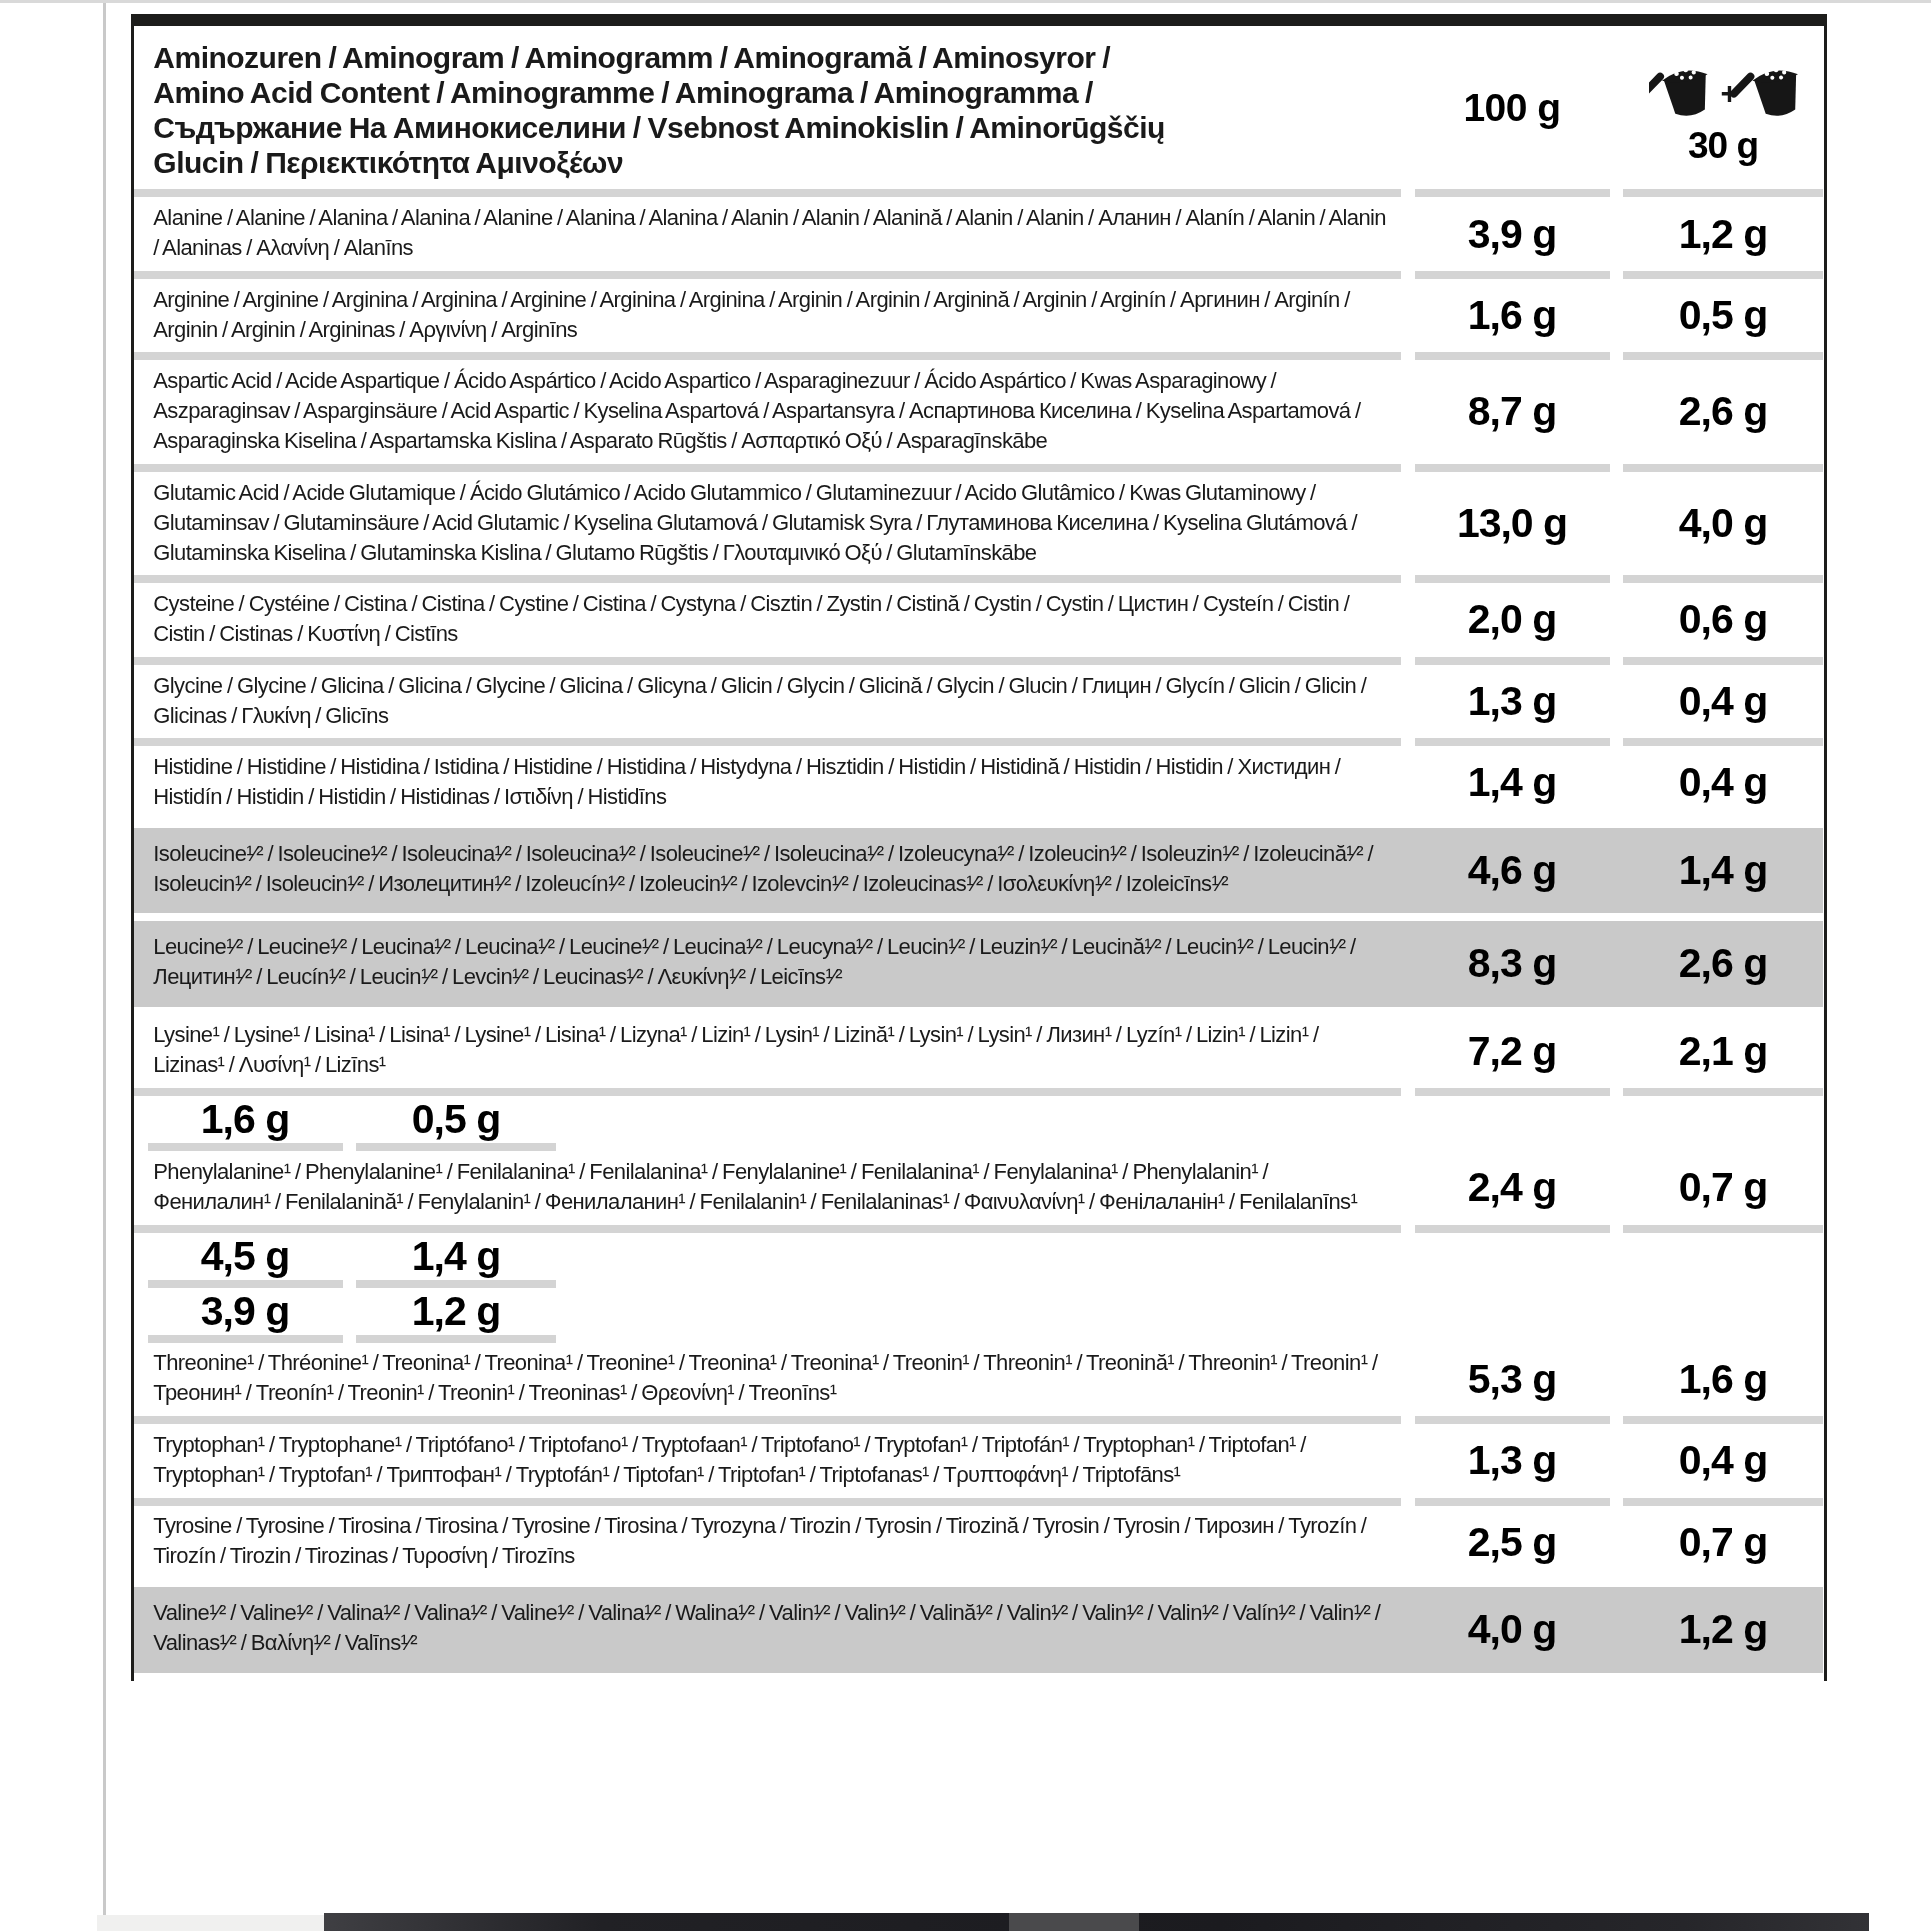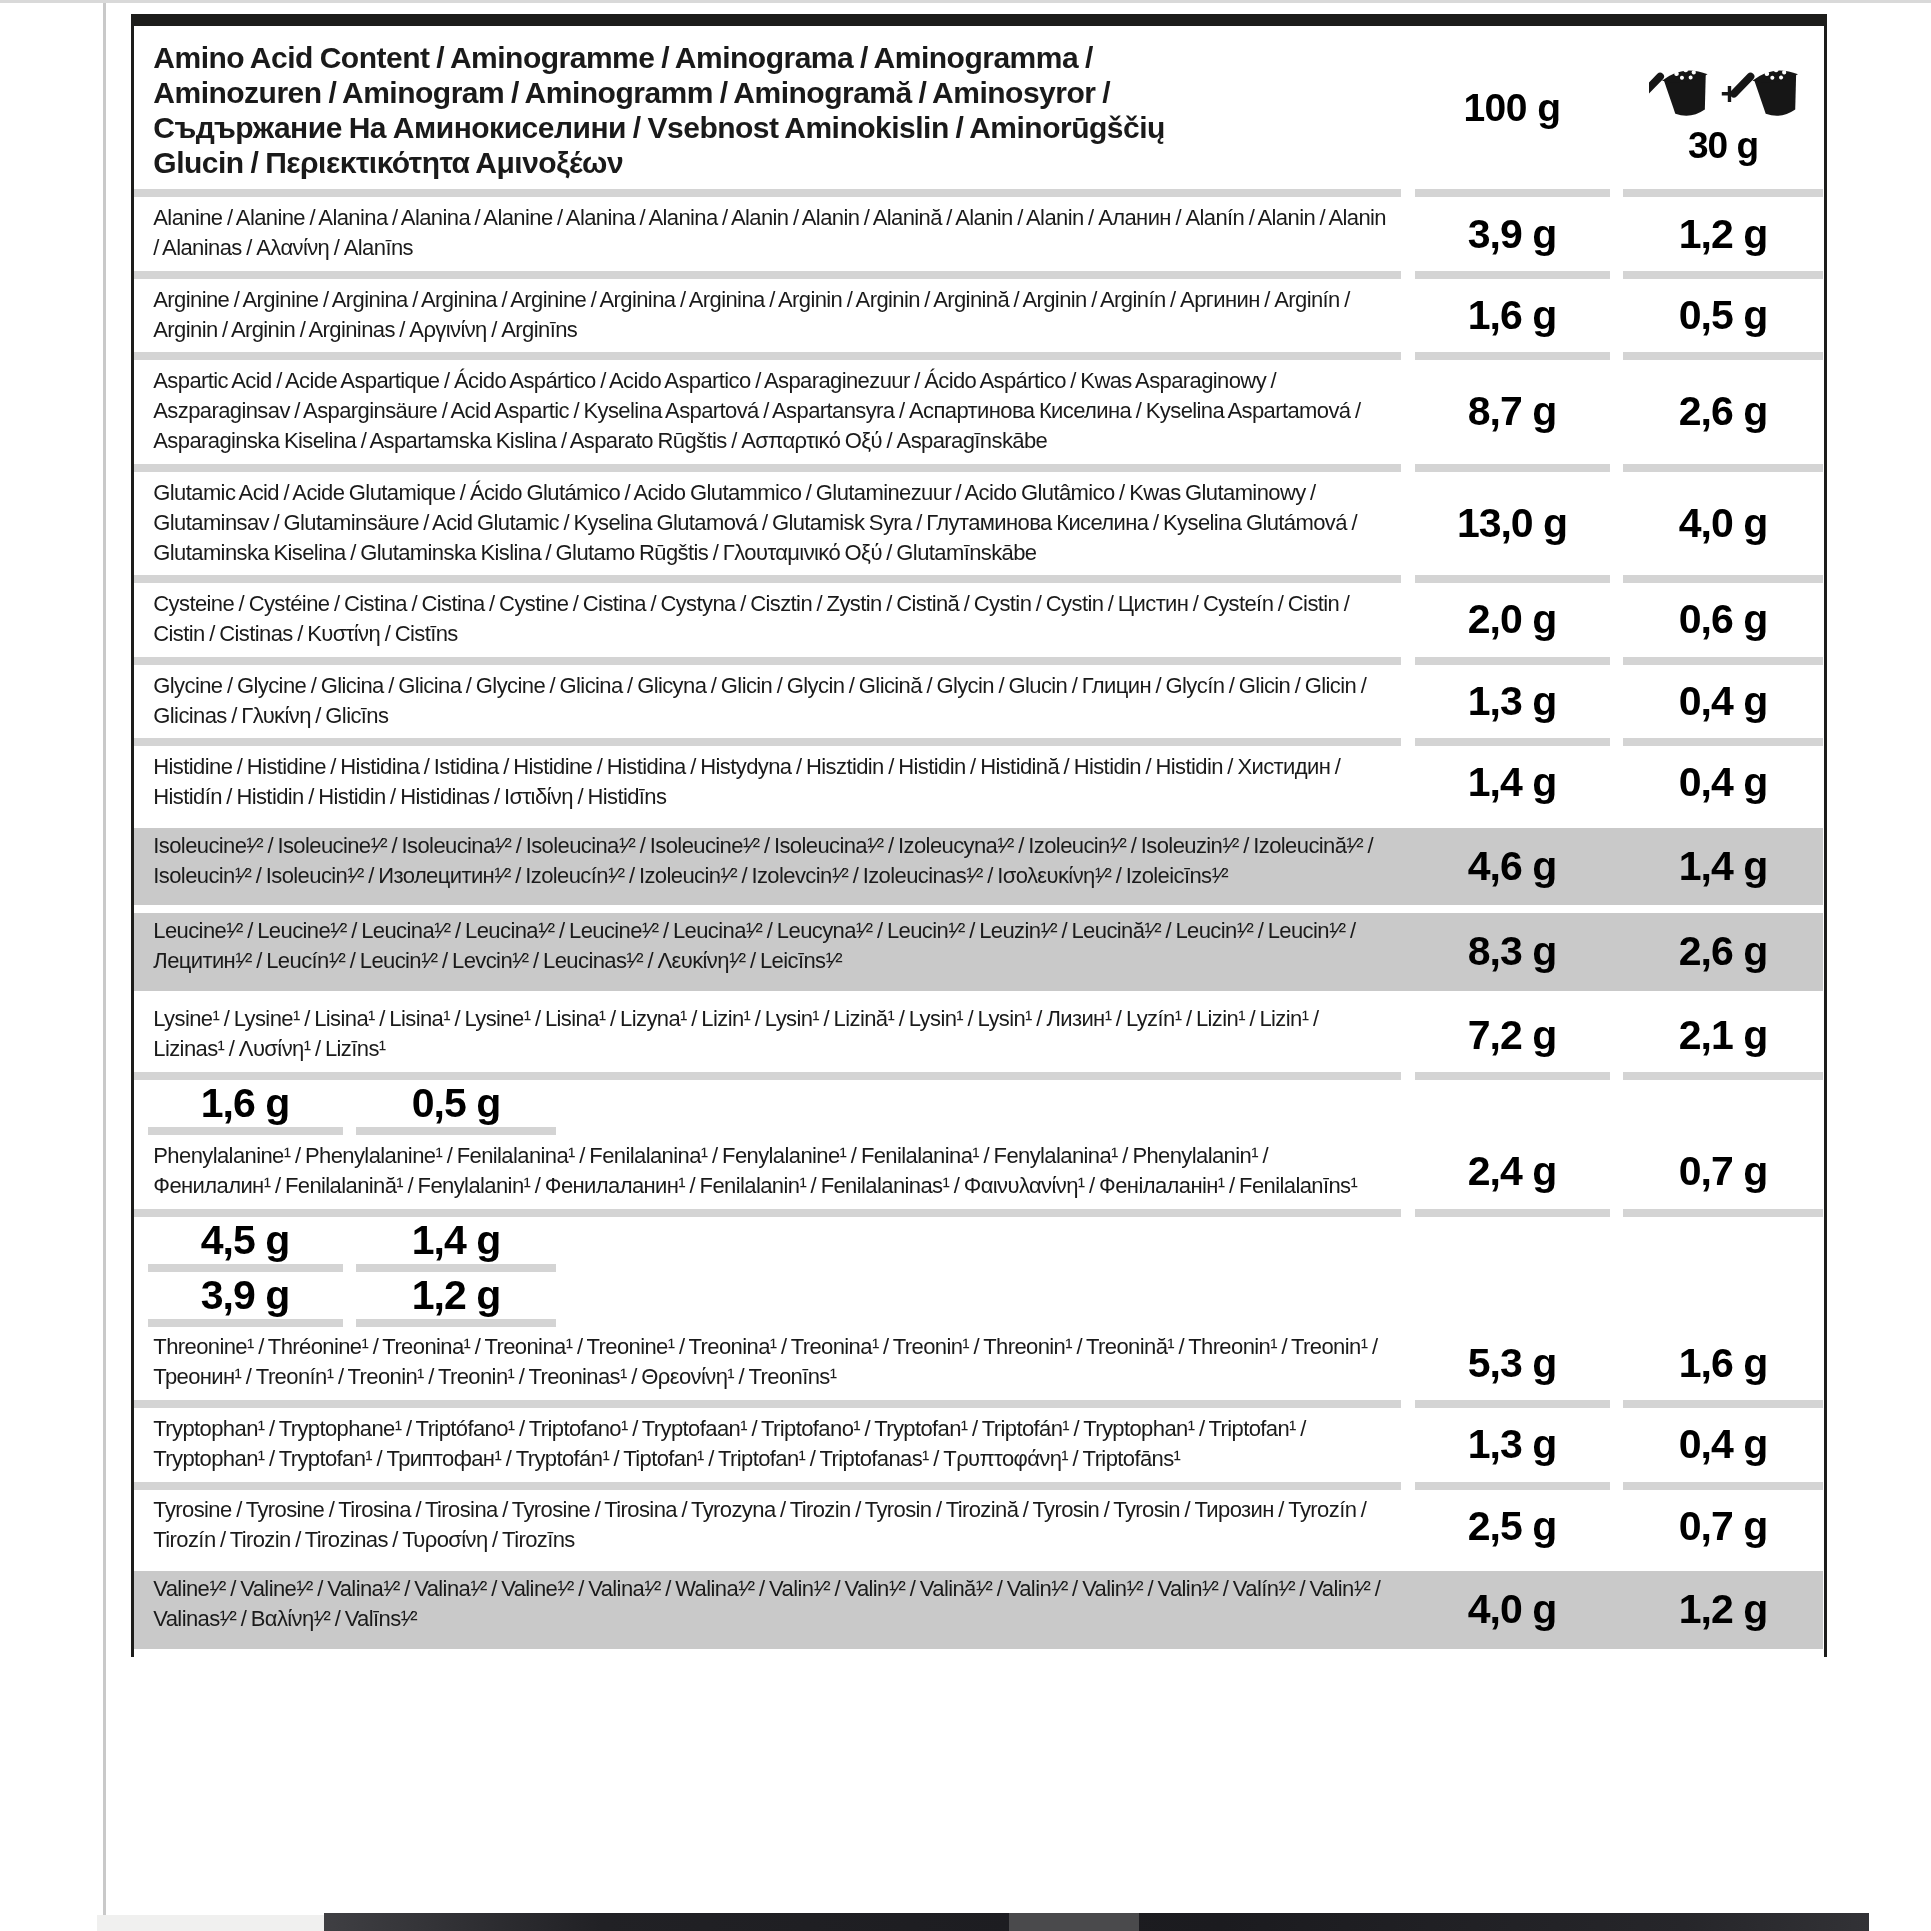--- a/index.html
+++ b/index.html
@@ -20,21 +20,21 @@
 
   .cell.name{width:1267px;padding:5.8px 13.5px 7.7px 19.3px;font-size:22px;line-height:30px;
     letter-spacing:-0.6px;word-spacing:-1px;color:#1a1a1a;}
   .cell.val{display:flex;align-items:center;justify-content:center;
     font-size:41px;font-weight:700;letter-spacing:-1px;color:#000000;}
   .cell.v100{width:195px;}
   .cell.v30{width:200px;}
 
   .row.shaded > *{background:#c9c9c9;}
   .row.shaded{--sep:#ffffff;}
-  .row.shaded .cell.name{padding-top:3px;padding-bottom:14.5px;}
+  .row.shaded .cell.name{padding-top:11px;padding-bottom:14.5px;}
 
   .row.header{min-height:153px;--sep:#d4d4d4;}
   .row.header .cell.name{padding:13.5px 13.5px 9.7px 19.3px;font-size:30px;line-height:35px;
     font-weight:700;letter-spacing:-0.5px;}
   .row.header .cell.v100{font-size:39px;letter-spacing:-0.5px;}
   .row.header .cell.v30{flex-direction:column;font-size:37px;padding-top:5.8px;gap:0;}
   .row.header .cell.v30 .scoop-wrap{line-height:0;margin-left:13.5px;}
   .row.header .cell.v30 .g30{margin-top:-3.9px;margin-left:0;}
 
   .bottom-left-light{position:absolute;left:97px;top:1915px;width:228px;height:16.4px;background:#f0f0ef;}
@@ -48,22 +48,22 @@
 <div class="page">
 
   <div class="top-strip"></div>
   <div class="left-line"></div>
 
   <div class="amino-table">
     <div class="topbar"></div>
 
     <div class="row header">
       <div class="cell name">
+        <div>Aminozuren / Aminogram / Aminogramm / Aminogramă / Aminosyror /</div>
         <div>Amino Acid Content / Aminogramme / Aminograma / Aminogramma /</div>
-        <div>Aminozuren / Aminogram / Aminogramm / Aminogramă / Aminosyror /</div>
         <div>Съдържание На Аминокиселини / Vsebnost Aminokislin / Aminorūgščių</div>
         <div>Glucin / Περιεκτικότητα Αμινοξέων</div>
       </div>
       <div class="gut"></div>
       <div class="cell val v100">100 g</div>
       <div class="gut"></div>
       <div class="cell val v30">
         <span class="scoop-wrap">
           <svg width="162" height="75" viewBox="0 0 168 78" style="font-size:38px">
             <defs>

